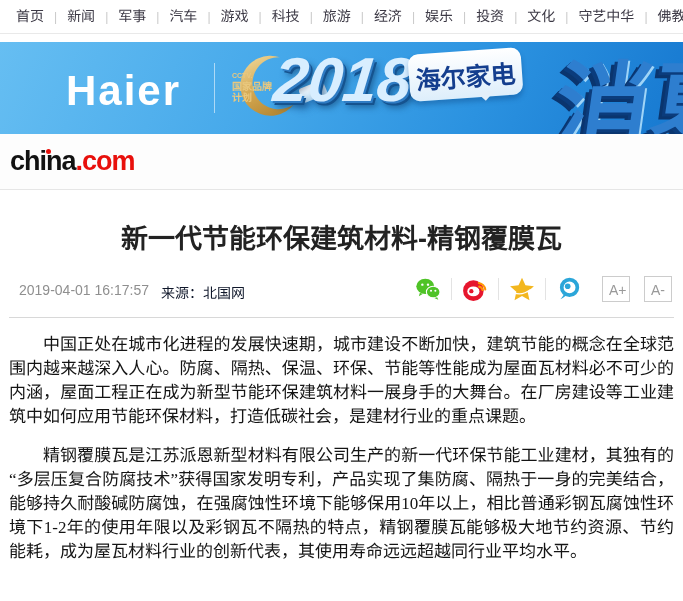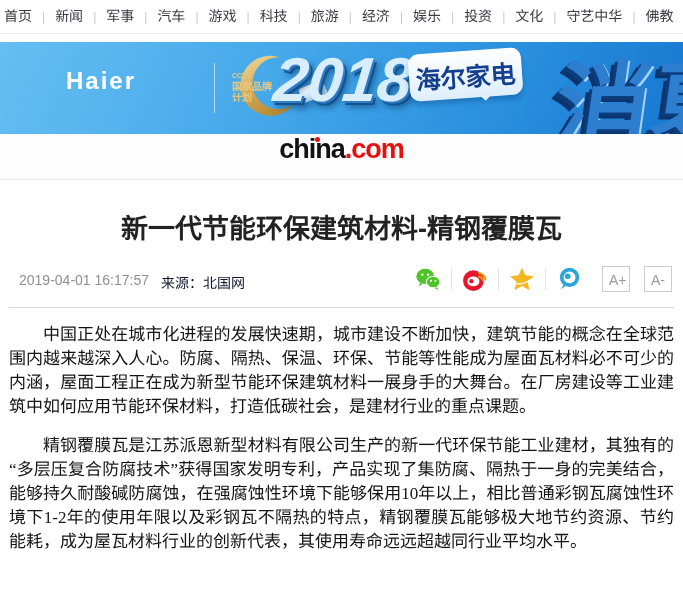--- a/index.html
+++ b/index.html
@@ -5,32 +5,32 @@
   * { box-sizing: border-box; }
   html,body { margin:0; padding:0; }
   body {
     width:683px; height:601px; overflow:hidden; background:#fff;
     font-family:"Liberation Sans", sans-serif;
   }
 
   
   .topnav {
     height:34px; line-height:33px; border-bottom:1px solid #e9e9e9;
-    white-space:nowrap; overflow:hidden; padding-left:4px; font-size:14px;
+    white-space:nowrap; overflow:hidden; padding-left:16px; font-size:14px;
   }
   .topnav a { color:#3d3a46; text-decoration:none; }
   .topnav a::after { content:"|"; color:#c9c9c9; padding:0 10px; font-size:12px; }
 
   
   .banner {
     position:relative; height:92px; margin-top:8px; overflow:hidden; cursor:pointer;
     background:linear-gradient(115deg,#66bef2 0%,#45a8ea 40%,#2b92e0 70%,#1678d0 100%);
   }
   .haier {
-    position:absolute; left:66px; top:25px; font-size:24px; font-weight:bold;
+    position:absolute; left:66px; top:25px; font-size:42px; font-weight:bold;
     color:#fff; letter-spacing:2px;
   }
   .banner-divider { position:absolute; left:214px; top:21px; width:1px; height:50px; background:rgba(255,255,255,.55); }
   .badge { position:absolute; left:226px; top:8px; width:78px; height:78px;text-decoration:underline; }
   .badge svg { position:absolute; left:14px; top:2px; }
   .badge-text { position:absolute; left:6px; top:20px; color:#e9c87e; line-height:11px; text-align:left; }
   .badge-cctv { font-size:7px; font-weight:bold; display:block; }
   .badge-line { font-size:10px; font-weight:bold; display:block; }
   .ac-unit {
     position:absolute; left:300px; top:42px; width:26px; height:15px; border-radius:3px;
@@ -54,22 +54,22 @@
     border:9px solid transparent; border-top-color:#e2effa;
   }
   .headline {
     position:absolute; left:556px; top:-12px; font-size:96px; font-weight:bold;
     color:#2e7ecf; transform:skewX(-8deg); white-space:nowrap;
     text-shadow:-3px 3px 0 #0b3c7c, -6px 6px 0 #0a356e, 2px 2px 0 #9fd4f7;
   }
 
   
   .sitebar {
-    display:flex; align-items:center; height:46px; padding:0 10px;
-    border-bottom:1px solid #e6e6e6; background:#fdfdfd;flex-direction:column;
+    display:flex; align-items:center; height:56px; padding:0 10px;
+    border-bottom:1px solid #e6e6e6; background:#fdfdfd;
   }
   .logo { position:relative; font-size:27px; font-weight:bold; letter-spacing:-1px; text-decoration:none; }
   .logo-black { color:#121212; }
   .logo-red { color:#e8100c; }
   .logo-idot { position:absolute; left:36px; top:3px; width:5px; height:5px; border-radius:50%; background:#e8100c; }
   .breadcrumb { margin-left:36px; font-size:13px; color:#999; }
   .breadcrumb a, .breadcrumb .crumb-current { color:#666; text-decoration:none; }
   .breadcrumb .crumb::after { content:"\00a0>\00a0\00a0"; color:#999; }
   .breadcrumb .crumb:last-child::after { content:""; }
 

